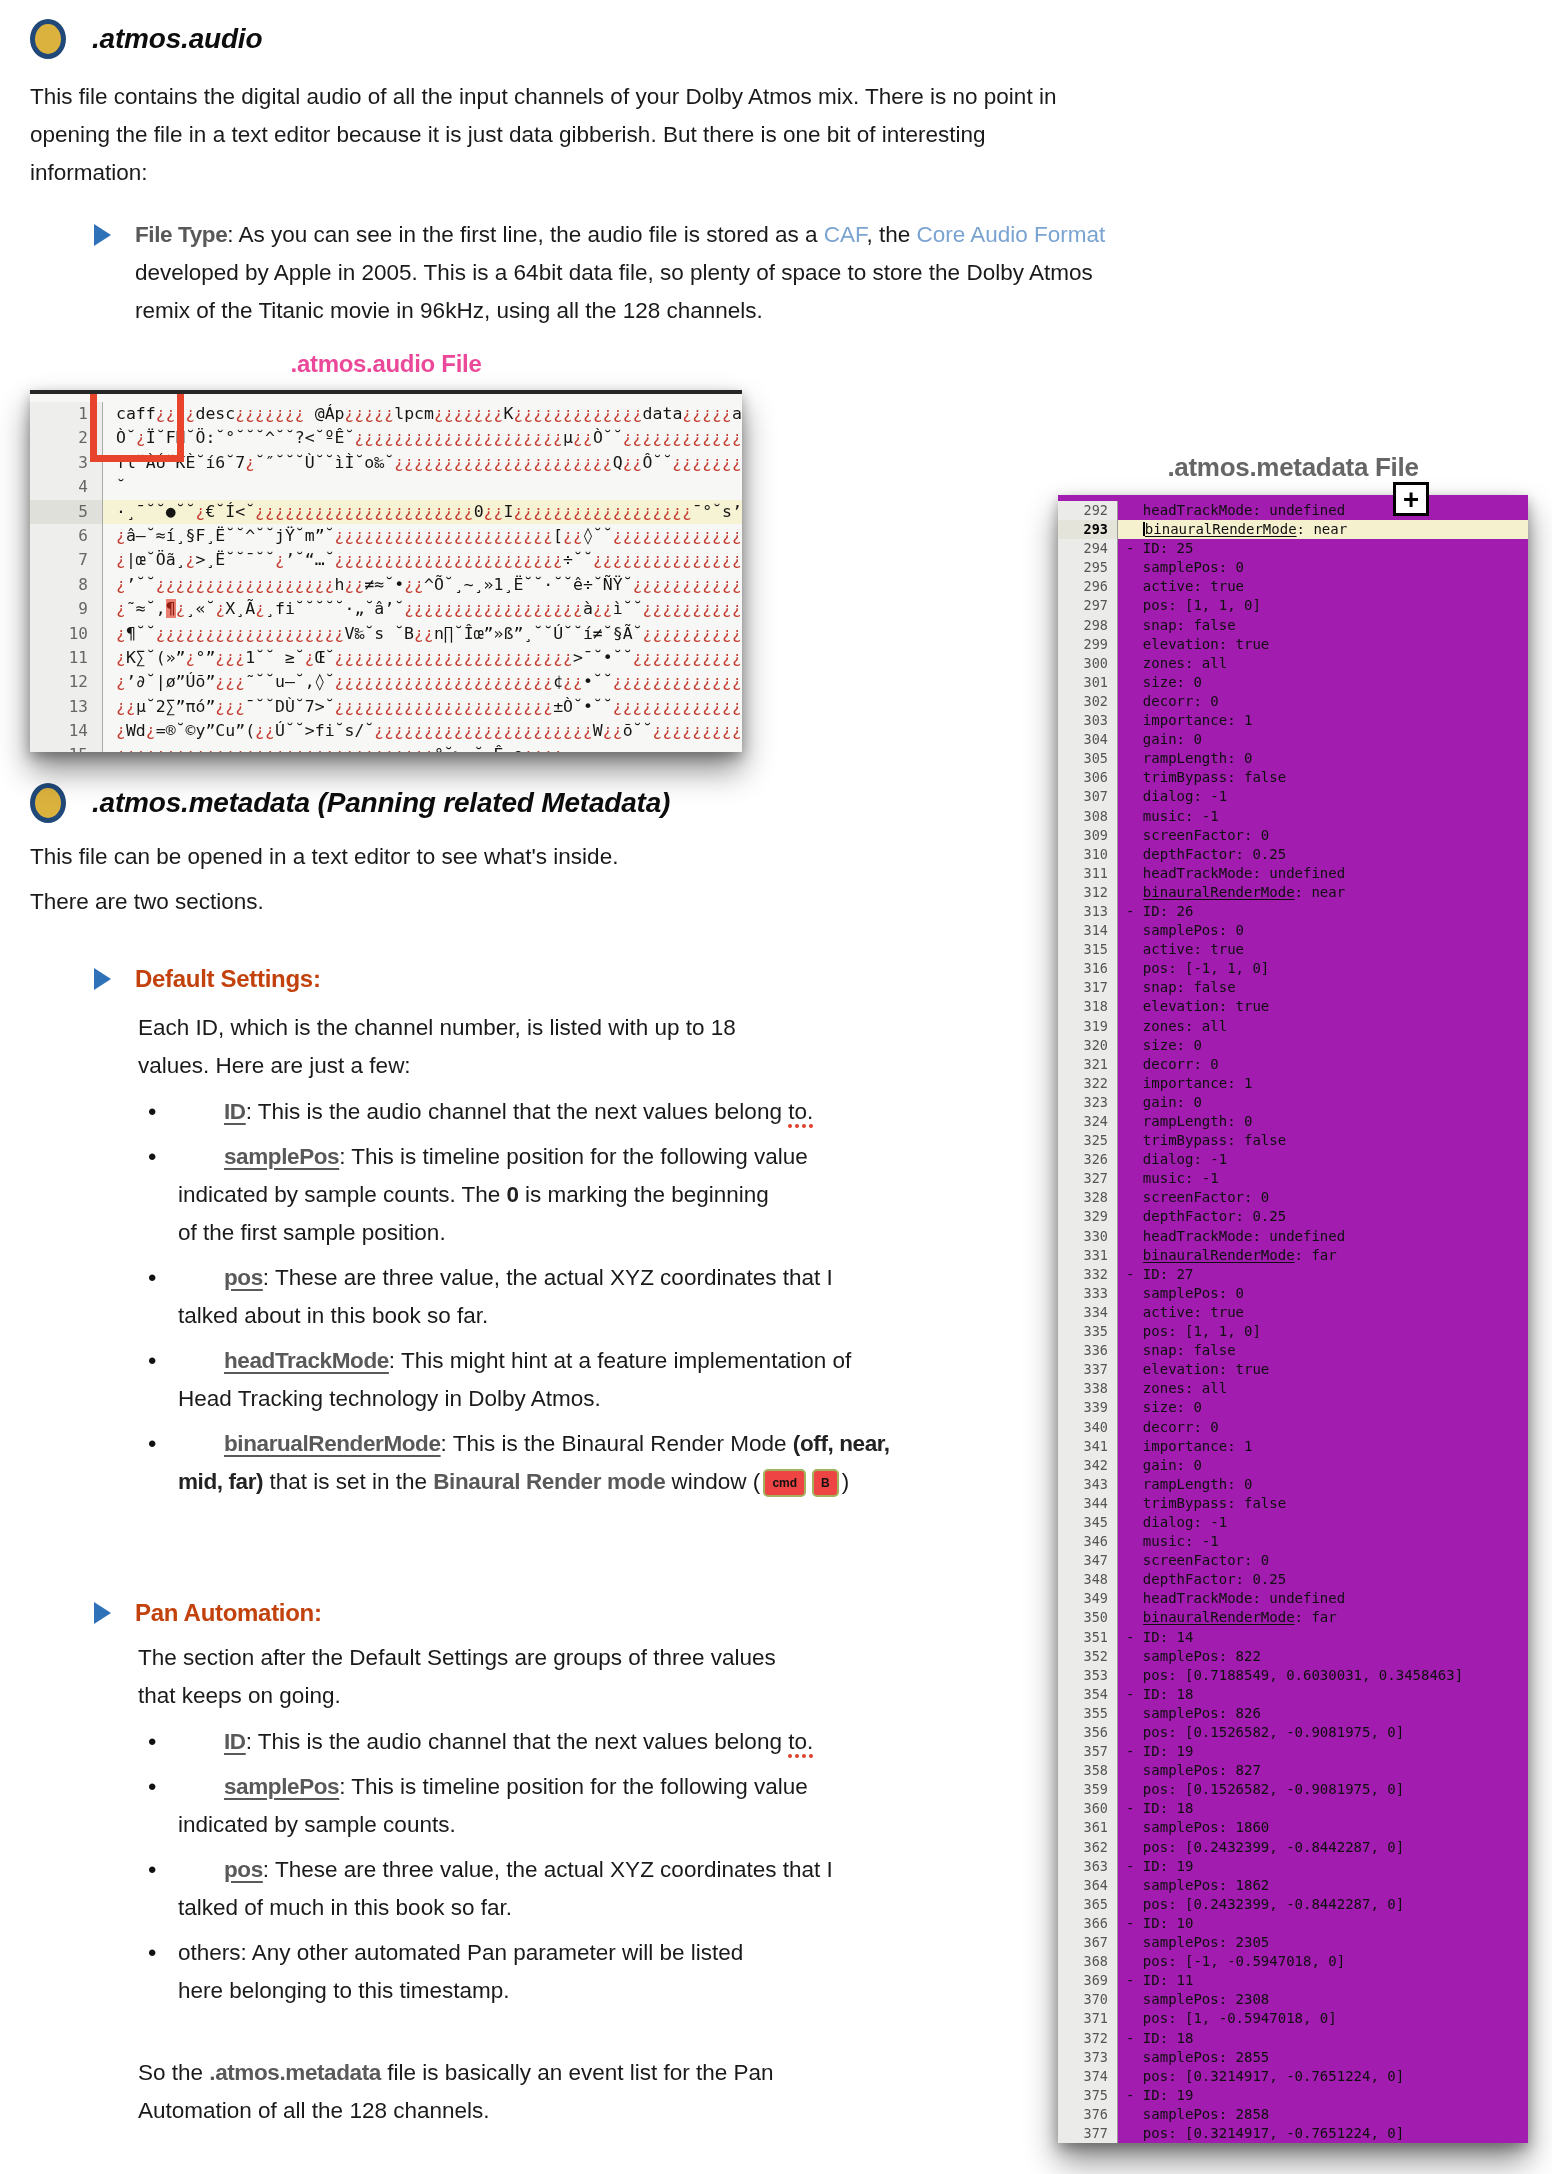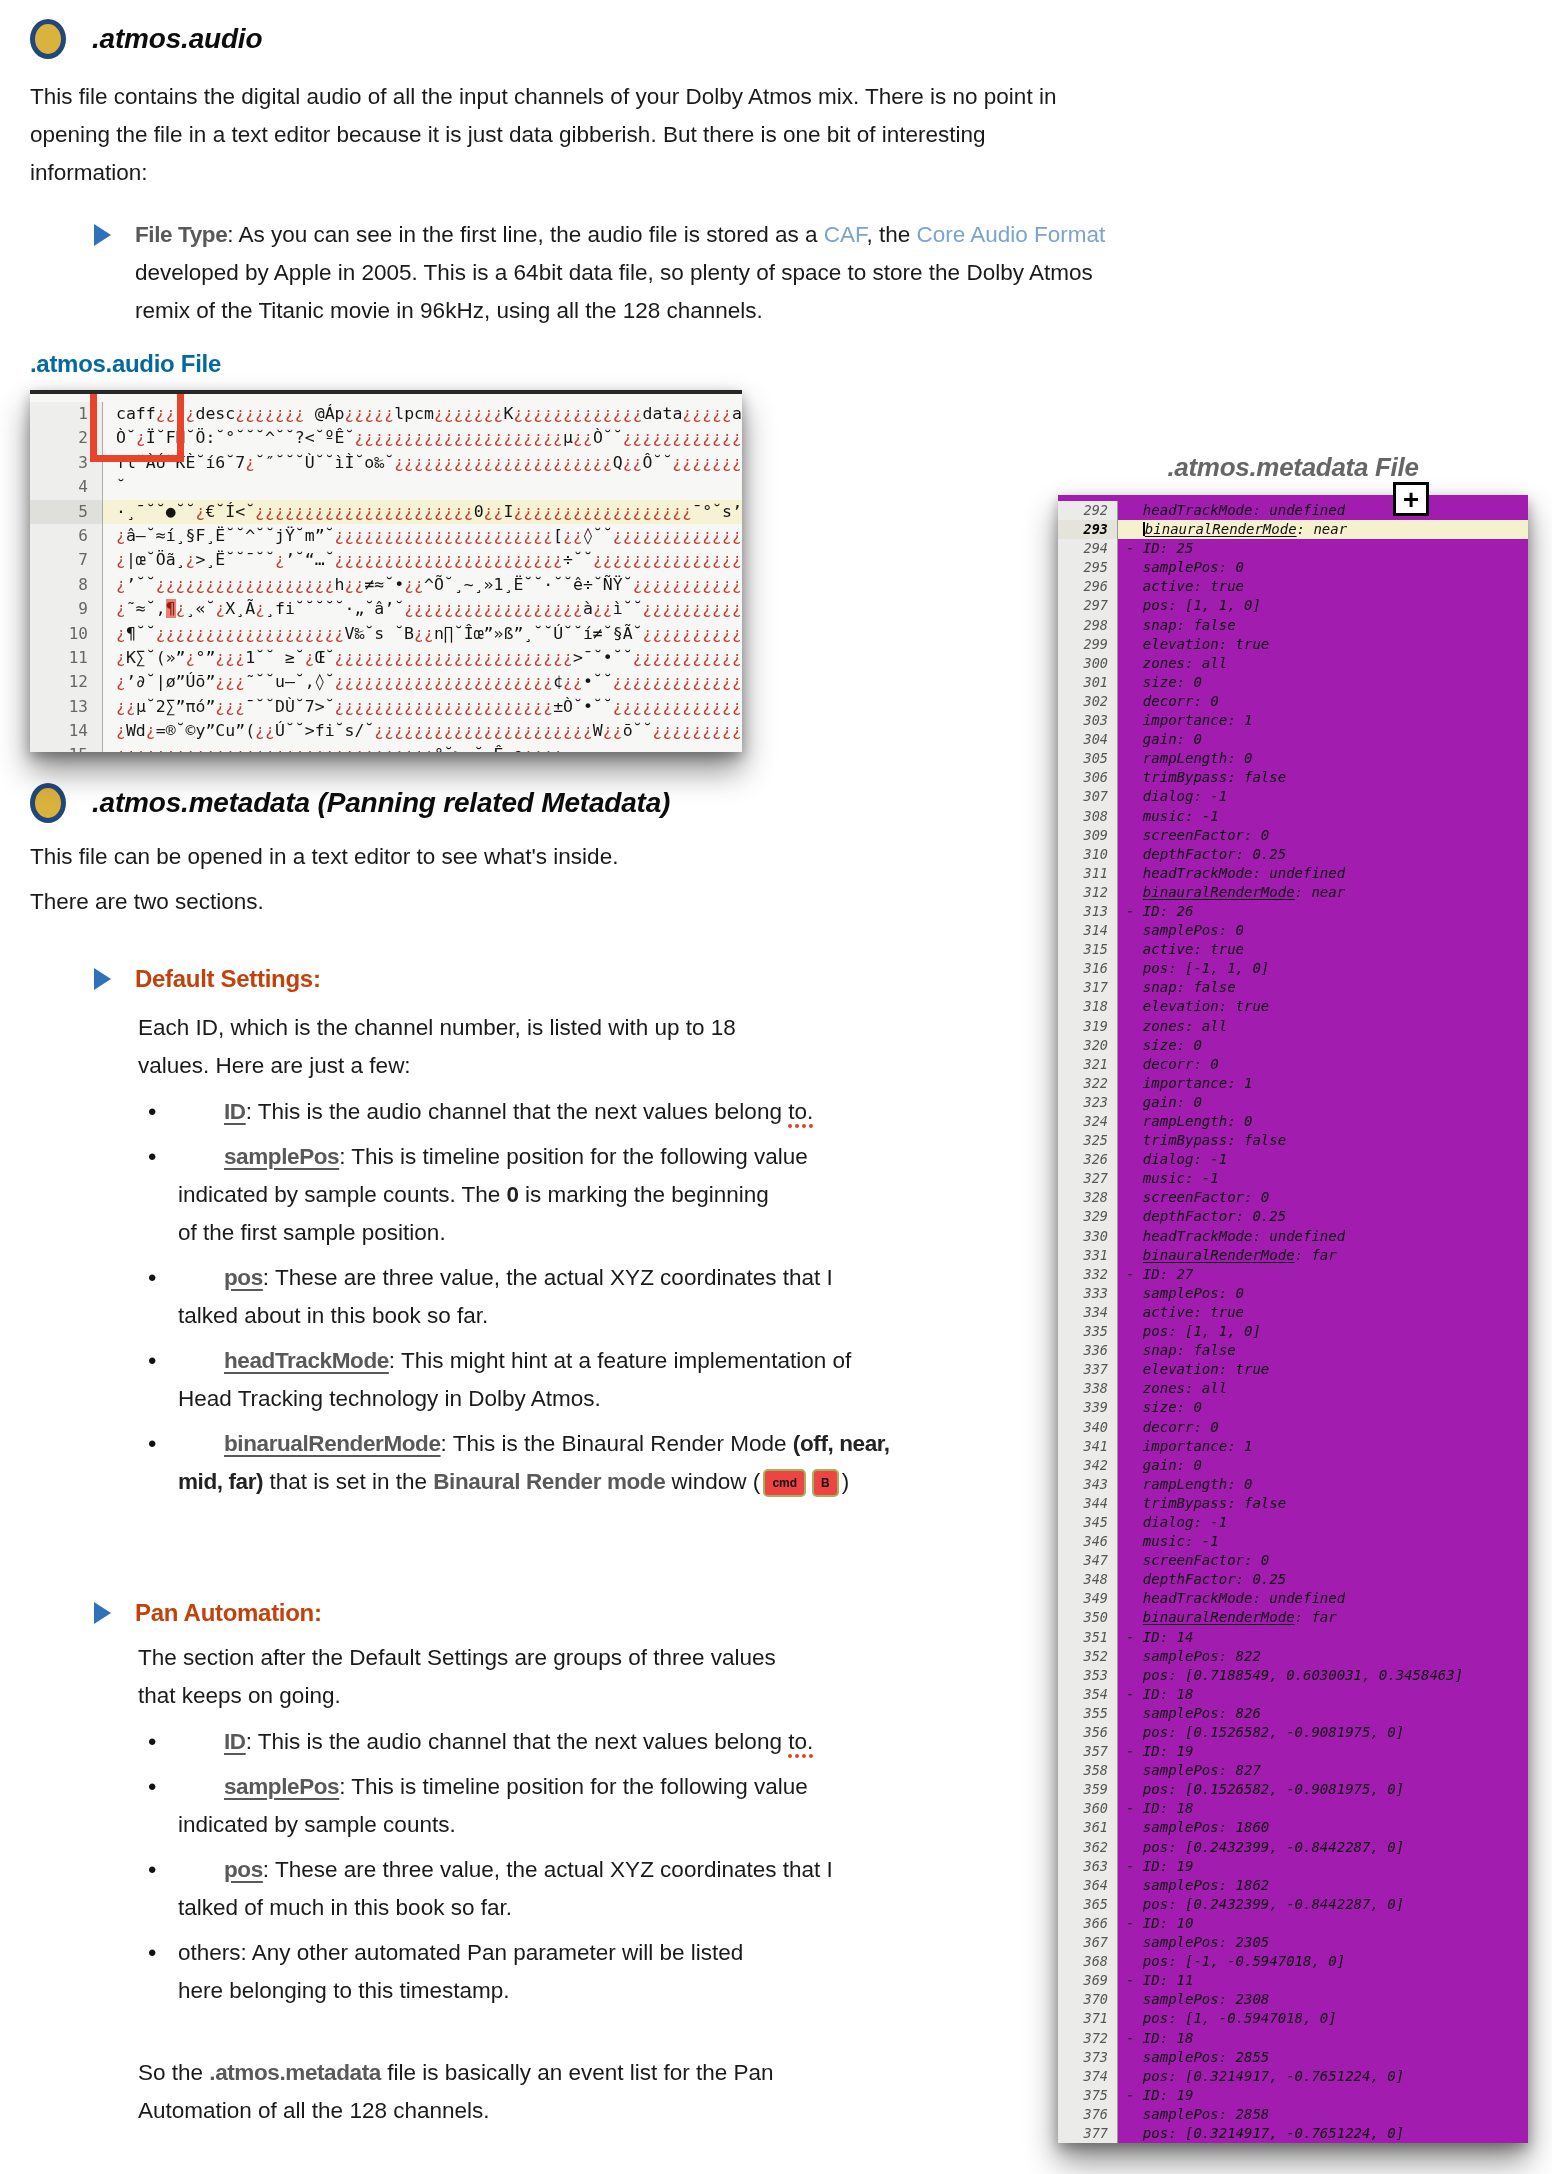--- a/index.html
+++ b/index.html
@@ -17,40 +17,40 @@
   .ghrow{position:relative;padding-left:105px;height:32px;line-height:32px;}
   .ghrow .tri{top:5px;}
   .ghead{font-size:24px;font-weight:bold;color:#c2410c;letter-spacing:-0.3px;}
   .seg-g{color:#595959;font-weight:bold;letter-spacing:-0.4px;}
   .seg-u{text-decoration:underline;text-underline-offset:4px;text-decoration-thickness:2px;margin-left:46px;}
   .seg-bb{color:#222;font-weight:bold;letter-spacing:-0.4px;}
   .seg-link{color:#7aa3d1;}
   .seg-red{text-decoration:underline dotted #e0402a;text-decoration-thickness:3.5px;text-underline-offset:5px;}
   .kbd{display:inline-block;background:#ef4444;border:2px solid #a2b35c;border-radius:5px;
        padding:0 7px;margin:0 3px;font-weight:bold;font-size:12px;line-height:24px;color:#111;vertical-align:2px;}
-  .caption{width:712px;text-align:left;font-size:24px;font-weight:bold;color:#0369a1;letter-spacing:-0.3px;}
+  .caption{width:712px;text-align:center;font-size:24px;font-weight:bold;color:#ec4899;letter-spacing:-0.3px;}
   .cap-audio{margin-top:20px;}
   .shadowbox{box-shadow:0 18px 30px rgba(0,0,0,0.45),0 5px 12px rgba(0,0,0,0.3);}
   
   .audio-box{margin-top:12px;position:relative;width:712px;height:362px;background:#f7f7f5;
              border-top:4px solid #272727;overflow:hidden;padding-top:8px;box-sizing:border-box;}
   .arow{display:flex;height:24.4px;line-height:24.4px;font-family:"DejaVu Sans Mono",monospace;}
   .agut{flex:none;width:58px;text-align:right;padding-right:14px;background:#eeeeec;
         border-right:1.5px solid #aaa;color:#666;font-size:16px;}
   .acode{white-space:pre;padding-left:13px;font-size:16.5px;overflow:hidden;}
   .cr{color:#c43c30;} .ck{color:#151515;}
   .chl{background:#e98073;color:#8f1d12;}
   .arow.ahl{background:#f6f2d4;} .arow.ahl .agut{background:#e0e0da;}
   .redrect{position:absolute;left:60px;top:-8px;width:80px;height:62px;border:7px solid #e8432b;z-index:5;}
   
   .sub{padding-left:108px;}
   .bitem{position:relative;padding-left:148px;margin-top:7px;}
   .bitem::before{content:"•";position:absolute;left:118px;top:0;line-height:38px;font-size:24px;color:#111;}
   
-  .rightcol{position:absolute;left:1058px;top:452px;width:478px;font-style:italic;}
+  .rightcol{position:absolute;left:1058px;top:452px;width:478px;}
   .cap-meta{width:470px;text-align:center;font-size:26px;font-weight:bold;color:#666;letter-spacing:-0.3px;}
   .plus{position:absolute;left:335px;top:30px;width:30px;height:28px;border:3px solid #000;background:#fff;
         display:flex;align-items:center;justify-content:center;z-index:4;
         font-family:"DejaVu Sans Mono",monospace;font-size:26px;font-weight:bold;line-height:1;color:#000;}
   .meta-box{margin-top:12px;width:470px;height:1648px;background:#a21caf;overflow:hidden;padding-top:6px;box-sizing:border-box;}
   .mrow{display:flex;height:19.1px;line-height:19.1px;font-family:"DejaVu Sans Mono",monospace;}
   .mgut{flex:none;width:50px;text-align:right;padding-right:9px;background:#ebebe9;
         border-right:1px solid #999;color:#555;font-size:13.5px;}
   .mcode{white-space:pre;padding-left:8px;font-size:14px;color:#0f0f0f;overflow:hidden;}
   .mu{text-decoration:underline;text-underline-offset:2px;}

